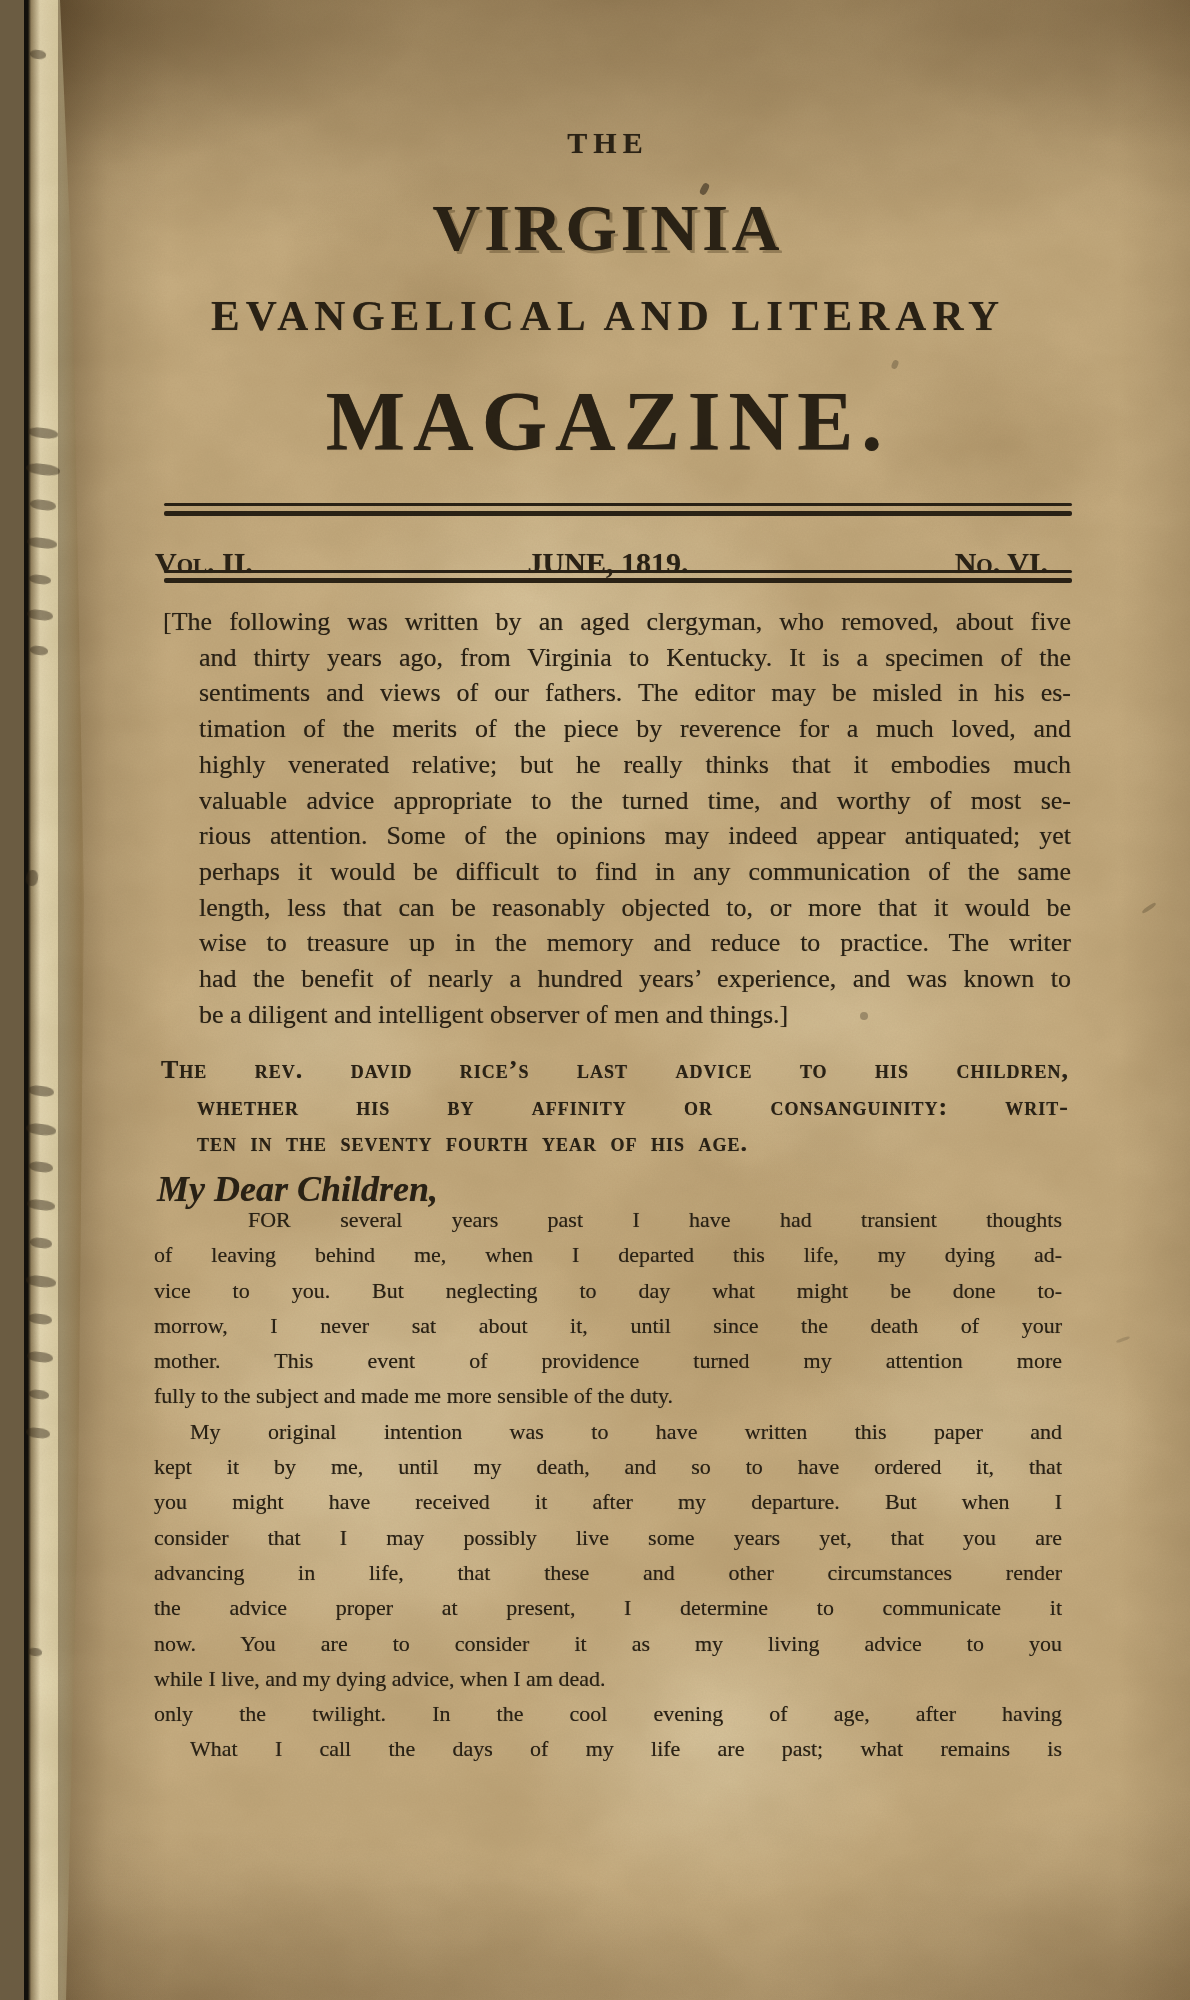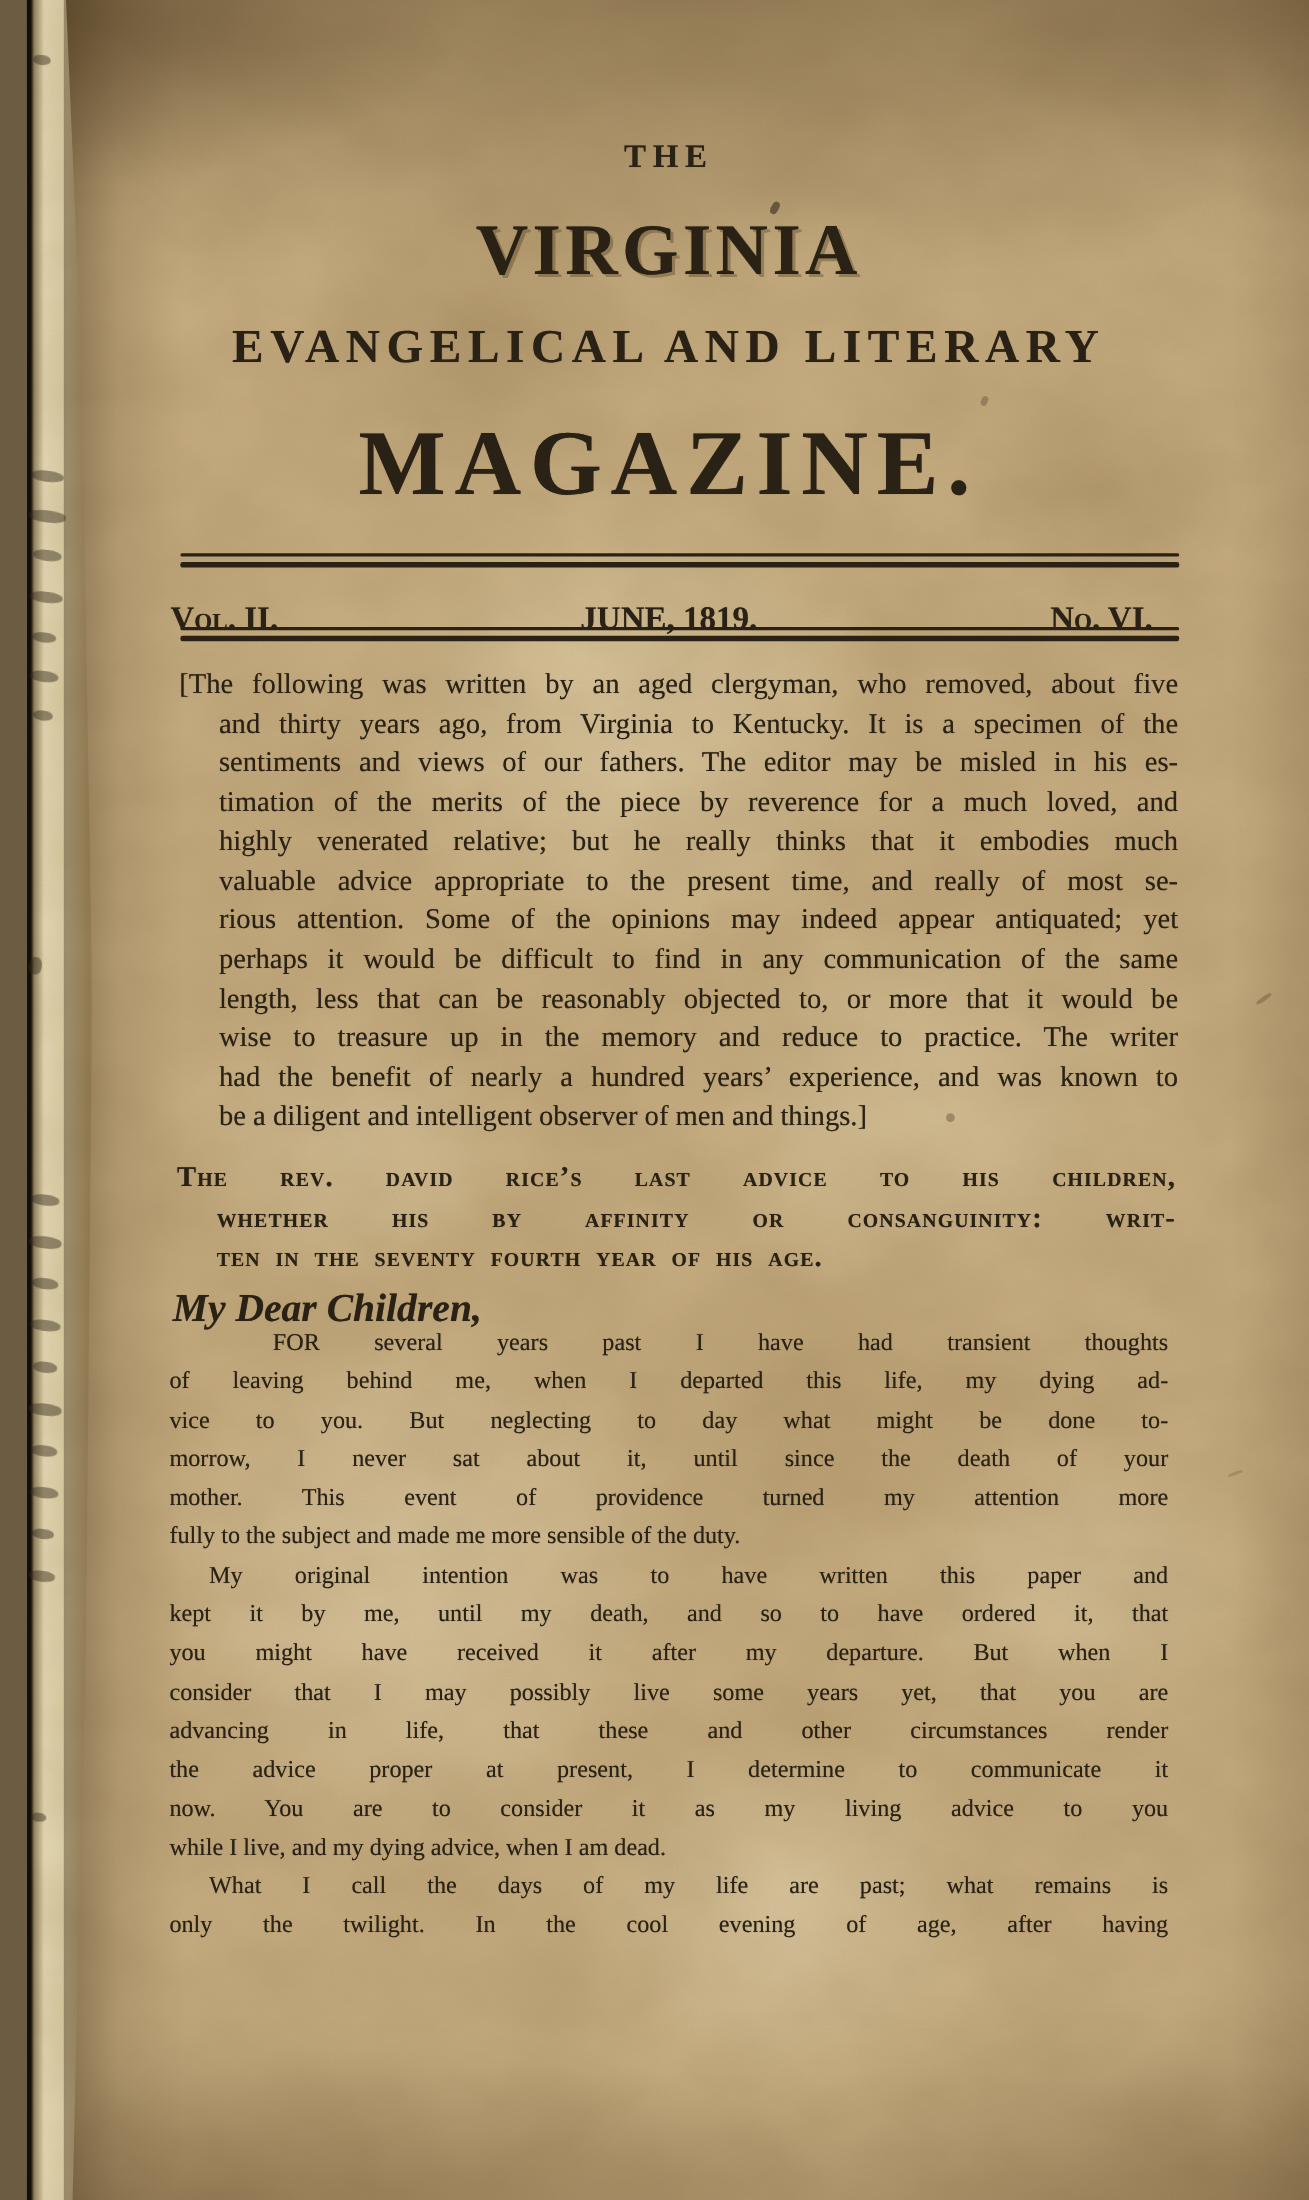--- a/index.html
+++ b/index.html
@@ -123,21 +123,21 @@
         <div class="b"></div>
       </div>
 
     <div class="note ink">
 
     <div class="line fill">[The following was written by an aged clergyman, who removed, about five</div>
         <div class="line hang fill">and thirty years ago, from Virginia to Kentucky. It is a specimen of the</div>
         <div class="line hang fill">sentiments and views of our fathers. The editor may be misled in his es-</div>
         <div class="line hang fill">timation of the merits of the piece by reverence for a much loved, and</div>
         <div class="line hang fill">highly venerated relative; but he really thinks that it embodies much</div>
-        <div class="line hang fill">valuable advice appropriate to the present time, and really of most se-</div>
+        <div class="line hang fill">valuable advice appropriate to the turned time, and worthy of most se-</div>
         <div class="line hang fill">rious attention. Some of the opinions may indeed appear antiquated; yet</div>
         <div class="line hang fill">perhaps it would be difficult to find in any communication of the same</div>
         <div class="line hang fill">length, less that can be reasonably objected to, or more that it would be</div>
         <div class="line hang fill">wise to treasure up in the memory and reduce to practice. The writer</div>
         <div class="line hang fill">had the benefit of nearly a hundred years’ experience, and was known to</div>
         <div class="line hang">be a diligent and intelligent observer of men and things.]</div>
       </div>
 
     <div class="heading ink">
 
@@ -157,22 +157,22 @@
         <div class="line fill">mother. This event of providence turned my attention more</div>
         <div class="line">fully to the subject and made me more sensible of the duty.</div>
         <div class="line ind fill">My original intention was to have written this paper and</div>
         <div class="line fill">kept it by me, until my death, and so to have ordered it, that</div>
         <div class="line fill">you might have received it after my departure. But when I</div>
         <div class="line fill">consider that I may possibly live some years yet, that you are</div>
         <div class="line fill">advancing in life, that these and other circumstances render</div>
         <div class="line fill">the advice proper at present, I determine to communicate it</div>
         <div class="line fill">now. You are to consider it as my living advice to you</div>
         <div class="line">while I live, and my dying advice, when I am dead.</div>
+        <div class="line fill">only the twilight. In the cool evening of age, after having</div>
         <div class="line ind fill">What I call the days of my life are past; what remains is</div>
-        <div class="line fill">only the twilight. In the cool evening of age, after having</div>
       </div>
   </div>
 
   <div class="speck" style="left:677px;top:183px;width:7px;height:12px;transform:rotate(28deg);border-radius:40%;"></div>
   <div class="speck" style="left:868px;top:360px;width:6px;height:9px;transform:rotate(20deg);opacity:.5;border-radius:40%;"></div>
   <div class="speck" style="left:836px;top:1012px;width:8px;height:8px;opacity:.55;"></div>
   <div class="speck" style="left:1117px;top:906px;width:16px;height:4px;transform:rotate(-35deg);opacity:.45;border-radius:40%;"></div>
   <div class="speck" style="left:1092px;top:1338px;width:14px;height:3px;transform:rotate(-20deg);opacity:.3;border-radius:40%;"></div>
   <div class="speck" style="right:-2px;top:1212px;width:10px;height:58px;opacity:.8;border-radius:50%;"></div>
 

